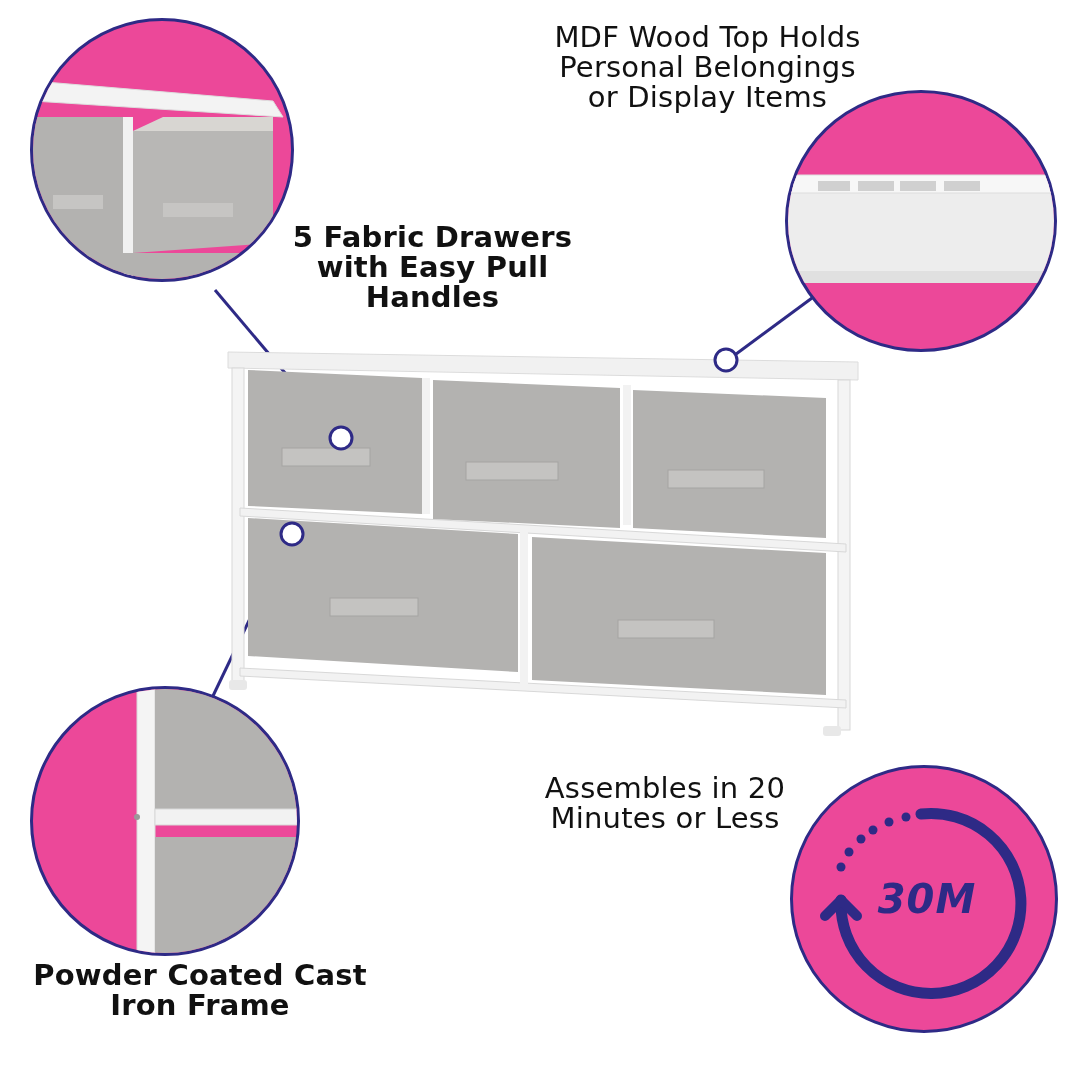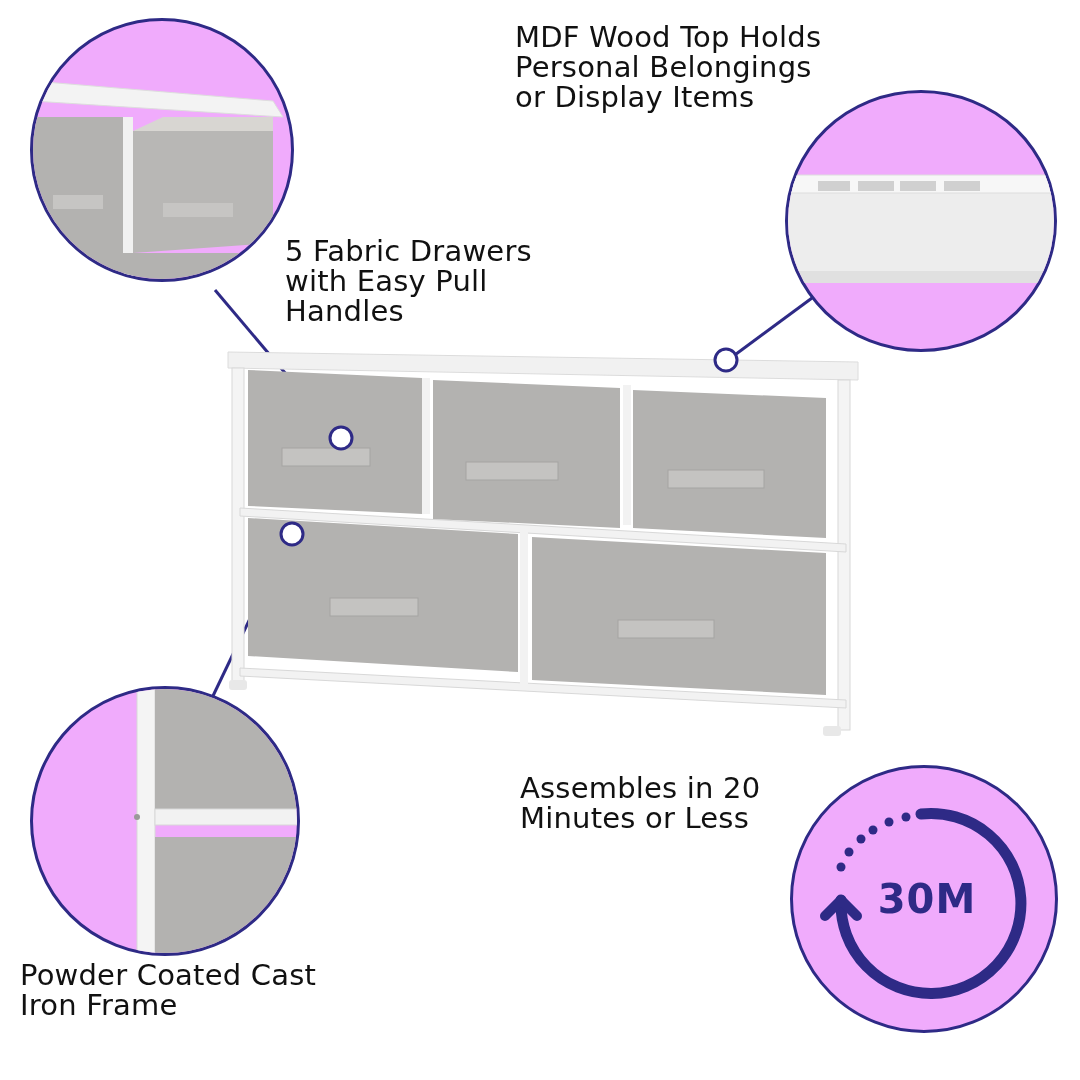--- a/index.html
+++ b/index.html
@@ -1,18 +1,18 @@
 <!DOCTYPE html>
 <html><head>
 <meta charset="utf-8">
 <style>
   html,body{margin:0;padding:0;background:#fff;}
   body{width:1080px;height:1080px;position:relative;overflow:hidden;font-family:"DejaVu Sans","Liberation Sans",sans-serif;color:#111;}
-  .label{position:absolute;text-align:left;font-size:29px;line-height:30px;color:#111;white-space:pre-line;letter-spacing:0.2px;}
-  .circle{position:absolute;border:3px solid #2e2a86;border-radius:50%;background:#f0abfc;overflow:hidden;box-sizing:border-box;}
+  .label{position:absolute;text-align:center;font-size:29px;line-height:30px;color:#111;white-space:pre-line;letter-spacing:0.2px;}
+  .circle{position:absolute;border:3px solid #2e2a86;border-radius:50%;background:#ec4899;overflow:hidden;box-sizing:border-box;font-style:italic;}
   svg{position:absolute;left:0;top:0;}
   .fabric{fill:#b3b2b0;}
 </style>
 </head>
 <body>
 
 <svg width="1080" height="1080">
 
   <line x1="215" y1="290" x2="340" y2="438" stroke="#2e2a86" stroke-width="3"></line>
   <line x1="728" y1="360" x2="812" y2="298" stroke="#2e2a86" stroke-width="3"></line>
@@ -99,19 +99,19 @@
     <circle cx="68" cy="71" r="4.5" fill="#2e2a86"></circle>
     <circle cx="56" cy="84" r="4.5" fill="#2e2a86"></circle>
     <circle cx="48" cy="99" r="4.5" fill="#2e2a86"></circle>
   </svg>
   <div style="position:absolute;left:0;top:108px;width:268px;text-align:center;font-family:'DejaVu Sans',sans-serif;font-weight:bold;font-size:40px;color:#2e2a86;letter-spacing:1px;">30M</div>
 </div>
 
 <div class="label" style="left:515px;top:22px;width:385px;">MDF Wood Top Holds
 Personal Belongings
 or Display Items</div>
-<div class="label" style="left:285px;top:236px;width:295px;">5 Fabric Drawers
+<div class="label" style="left:285px;top:222px;width:295px;font-weight:bold;">5 Fabric Drawers
 with Easy Pull
 Handles</div>
 <div class="label" style="left:520px;top:773px;width:290px;">Assembles in 20
 Minutes or Less</div>
-<div class="label" style="left:20px;top:960px;width:360px;">Powder Coated Cast
+<div class="label" style="left:20px;top:960px;width:360px;font-weight:bold;">Powder Coated Cast
 Iron Frame</div>
 
 </body></html>

